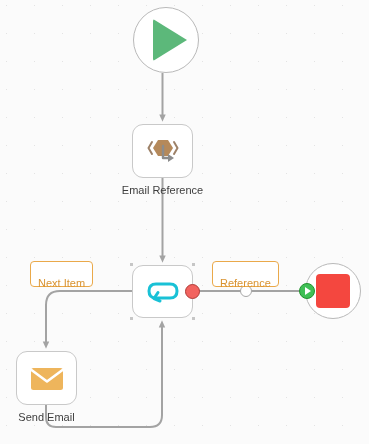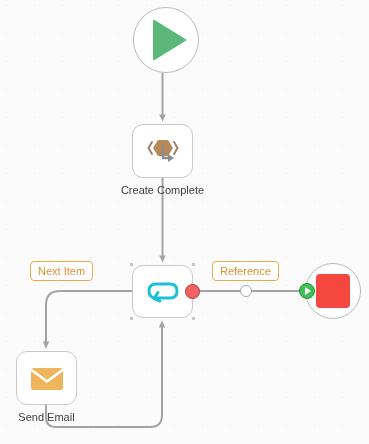--- a/index.html
+++ b/index.html
@@ -99,21 +99,21 @@
   .edge-label{
     position:absolute;
     box-sizing:border-box;
     border:1px solid #eaa94a;
     border-radius:4px;
     background:#ffffff;
     color:#d99331;
     font-size:11px;
     line-height:18px;
     height:20px;
-    padding:0 7px;
+    padding:12px 7px;
     white-space:nowrap;
   }
 
   
   .handle{
     position:absolute;
     width:3px;height:3px;
     background:#c6c6c6;
   }
 </style>
@@ -146,21 +146,21 @@
 
 <div class="node box-node" style="left:132px;top:124px;width:61px;height:54px;">
   <svg width="34" height="30" viewBox="0 0 34 30">
     <path d="M12,4 L22,4 L27,12 L22,20 L12,20 L7,12 Z" fill="#b5895a"></path>
     <path d="M6,6 L2.5,12 L6,18" stroke="#9d8168" stroke-width="2" fill="none" stroke-linecap="round" stroke-linejoin="round"></path>
     <path d="M28,6 L31.5,12 L28,18" stroke="#9d8168" stroke-width="2" fill="none" stroke-linecap="round" stroke-linejoin="round"></path>
     <path d="M17,10 L17,22 L25,22" stroke="#8c8c8c" stroke-width="2.4" fill="none" stroke-linecap="round" stroke-linejoin="round"></path>
     <path d="M22,18 L28,22 L22,26 Z" fill="#8c8c8c"></path>
   </svg>
 </div>
-<div class="node-label" style="left:82px;top:184px;width:161px;">Create Complete</div>
+<div class="node-label" style="left:82px;top:184px;width:161px;">Email Reference</div>
 
 <div class="node box-node" style="left:132px;top:265px;width:61px;height:53px;">
   <svg width="38" height="26" viewBox="0 0 38 26">
     <path d="M12,5 L26,5 Q33,5 33,12 Q33,19 26,19 L12,19 Q5,19 5,12 Q5,5 12,5 Z" stroke="#19c1d6" stroke-width="3" fill="none" stroke-linejoin="round"></path>
     <path d="M14,13.5 L10,19.5 L16,22" stroke="#19c1d6" stroke-width="3" fill="none" stroke-linecap="round" stroke-linejoin="round"></path>
   </svg>
 </div>
 
 <div class="handle" style="left:130px;top:263px;"></div>
 <div class="handle" style="left:192px;top:263px;"></div>

